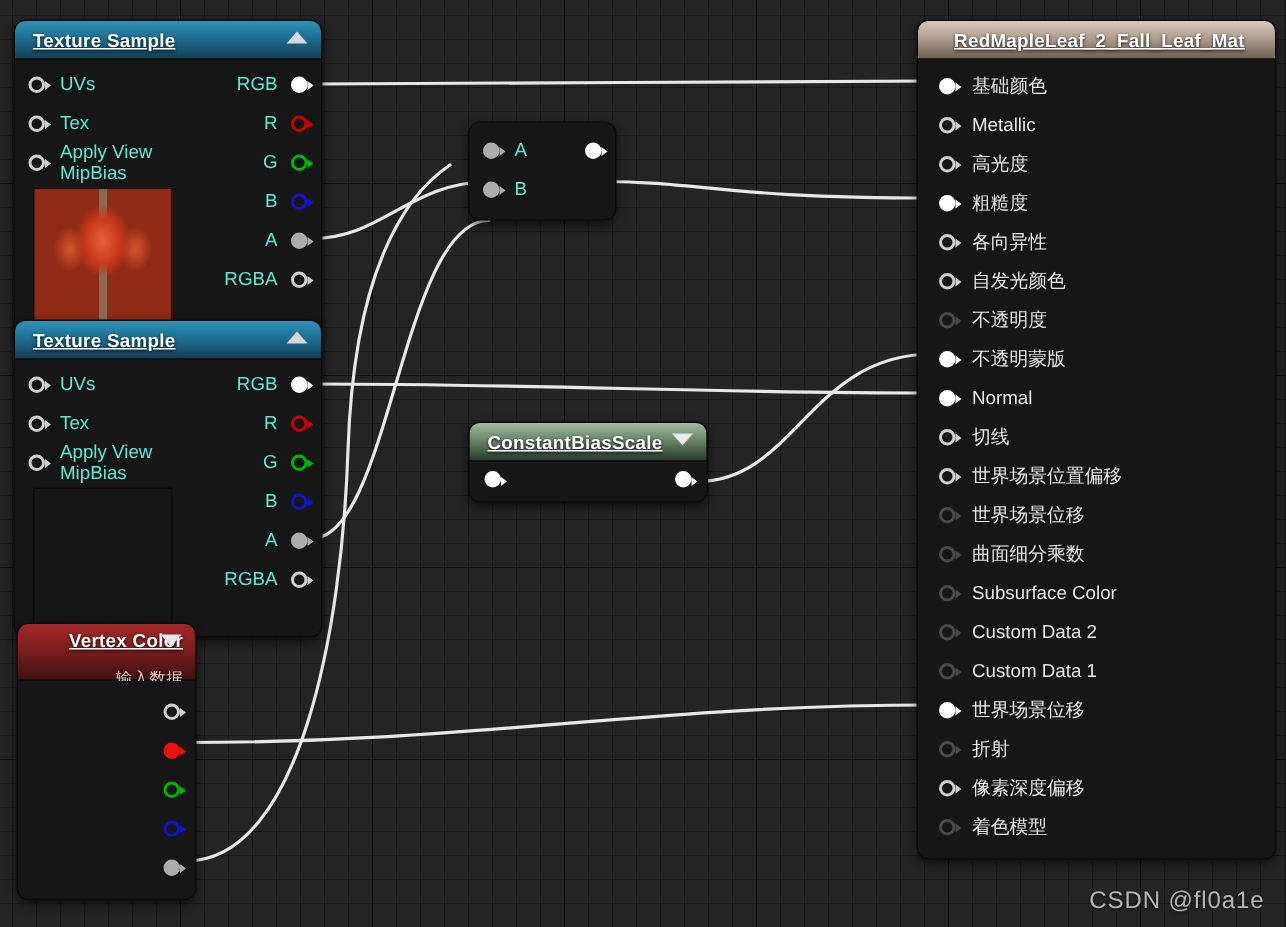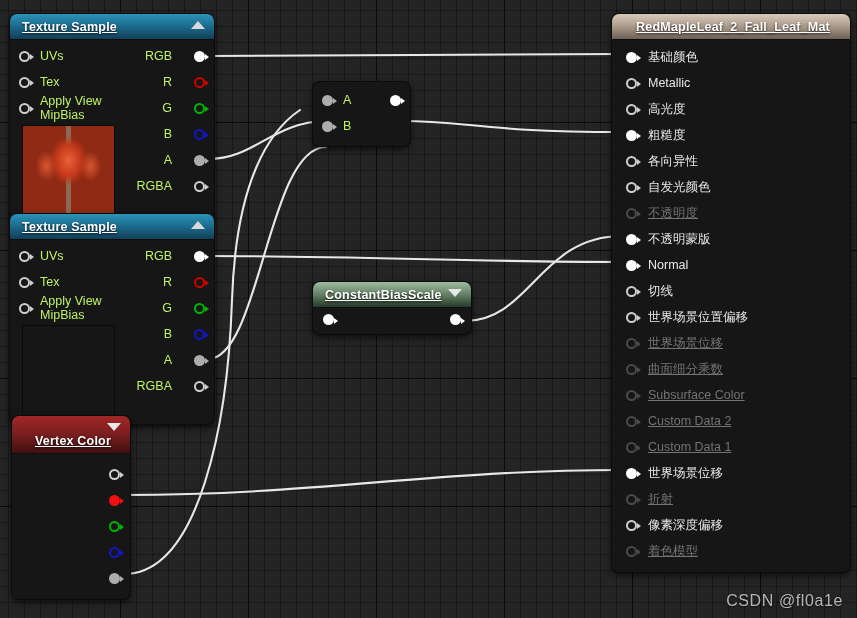--- a/index.html
+++ b/index.html
@@ -71,22 +71,22 @@
   .title-material {
     background: linear-gradient(180deg, #d8cbbc 0%, #b09f8e 45%, #6c6055 100%);
     border-bottom: 1px solid #0d0d0d;
     color: #ffffff;
     justify-content: center;
   }
   .title-vertex {
     background: linear-gradient(180deg, #a32626 0%, #7d1f1f 45%, #40100f 100%);
     border-bottom: 1px solid #0d0d0d;
     height: 38px;
-    align-items: center;
-    padding-top: 18px;
+    align-items: flex-end;
+    padding-top: 4px;
     flex-direction: column;
   }
   .title-vertex .sub {
     font-size: 11px;
     font-weight: normal;
     color: #e6c9c9;
     text-shadow: 0 1px 2px rgba(0,0,0,0.9);
     margin-top: 11px;
   }
   .arrow {
@@ -99,21 +99,21 @@
   }
   .arrow.up { border-bottom: 8px solid #d8d8d8; }
   .arrow.down { border-top: 8px solid #e8e8e8; }
 
   
   .row {
     position: relative;
     height: 26px;
     display: flex;
     align-items: center;
-    color: #bef264;
+    color: #5eead4;
     font-size: 12.5px;
   }
   .pin {
     width: 11px; height: 11px;
     border-radius: 50%;
     border: 2px solid #cfcfcf;
     background: transparent;
     position: relative;
     flex: 0 0 auto;
   }
@@ -134,21 +134,21 @@
   .pin.c-blue  { border-color: #1414c8; } .pin.c-blue::after  { border-left-color:#1414c8; }
   .pin.c-grey  { background: #adadad; border-color:#adadad; } .pin.c-grey::after { border-left-color:#adadad; }
   .pin.dim { border-color: #4a4a4a; } .pin.dim::after { border-left-color:#4a4a4a; }
 
   .in-row { padding-left: 9px; }
   .in-row .lbl { margin-left: 10px; }
   .out-row {
     justify-content: flex-end;
     padding-right: 9px;
   }
-  .out-row .lbl { margin-right: 22px; }
+  .out-row .lbl { margin-right: 9px; }
 
   
   .tex-node { width: 204px; }
   .tex-cols { display: flex; }
   .tex-left { width: 120px; padding-top: 3px; }
   .tex-right { flex: 1; padding-top: 3px; }
   .thumb {
     width: 93px; height: 93px;
     margin: 4px 0 6px 12px;
     border: 1px solid #0a0a0a;
@@ -183,21 +183,21 @@
   
   .vc-node { width: 118px; }
   .vc-body { padding: 7px 0 8px 0; }
   .vc-row { height: 26px; display: flex; align-items: center; justify-content: flex-end; padding-right: 10px; }
 
   
   .mat-node { width: 238px; }
   .mat-body { padding: 4px 0 8px 0; }
   .mat-row { height: 26px; display: flex; align-items: center; padding-left: 14px; text-align: center; }
   .mat-row .lbl { margin-left: 11px; font-size: 12.5px; color: #e8e8e8; }
-  .mat-row.disabled .lbl { color: #737373; text-decoration: underline; }
+  .mat-row.disabled .lbl { color: #e5e5e5; }
 
   
   #watermark {
     position: absolute;
     right: 14px; bottom: 8px;
     color: #cfcfcf;
     font-size: 16px;
     letter-spacing: .6px;
     opacity: .85;
     text-shadow: 0 1px 2px rgba(0,0,0,.8);

